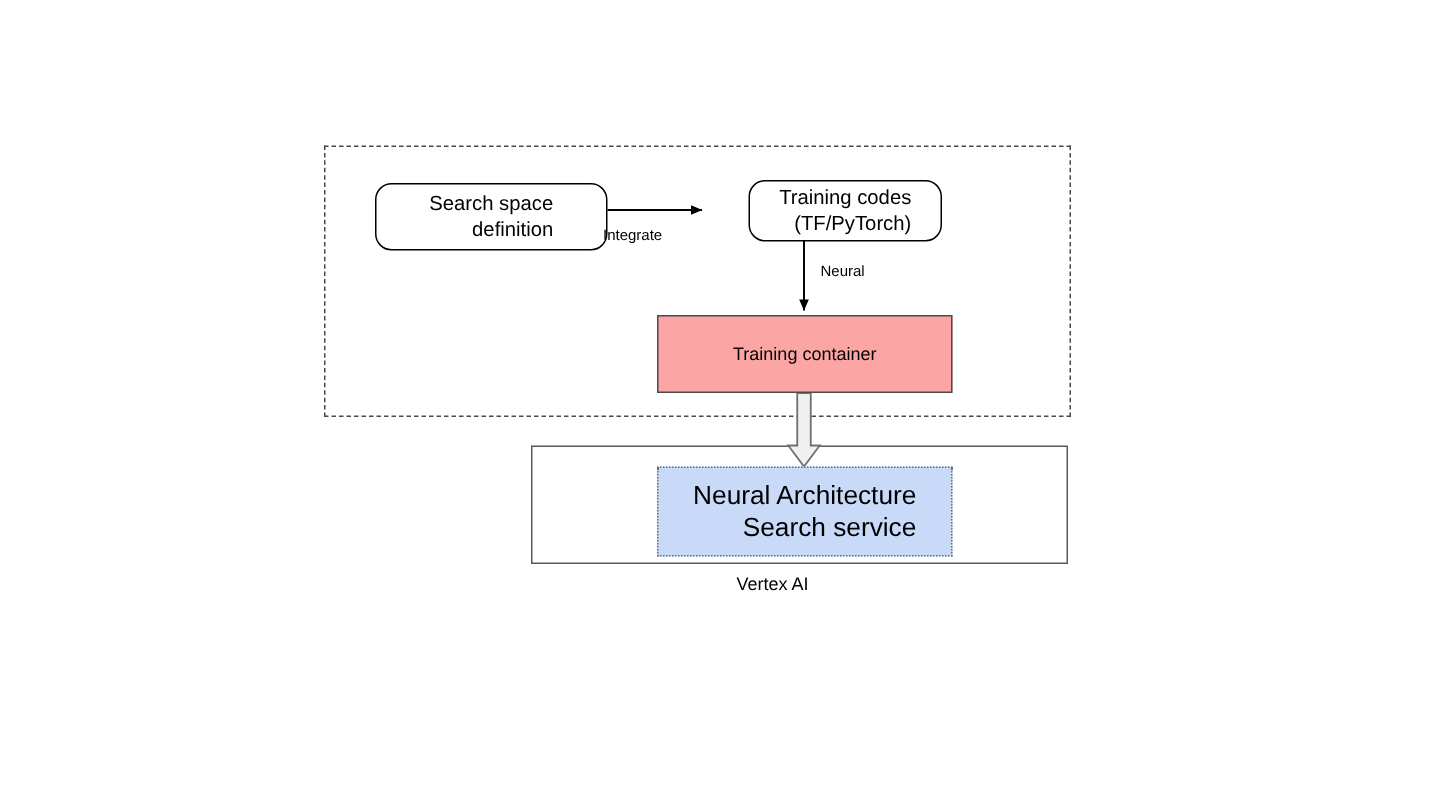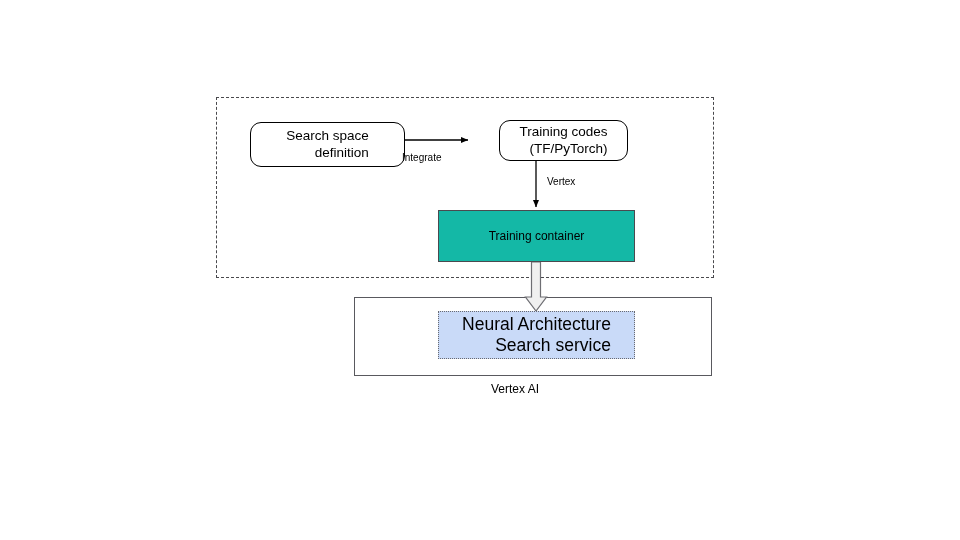--- a/index.html
+++ b/index.html
@@ -130,24 +130,24 @@
                L540.5,262 Z" fill="#f0f0f0" stroke="#6e6e73" stroke-width="1.2" stroke-linejoin="miter"></path>
     </g>
   </svg>
 
   <div class="node rounded-box" style="left:250px; top:122px; width:155px; height:45px;">Search space
 definition</div>
 
   <div class="node rounded-box" style="left:471px; top:120px; width:129px; height:41px;margin-left:28px;">Training codes
 (TF/PyTorch)</div>
 
-  <div class="node filled-box" style="left:438px; top:210px; width:197px; height:52px; background:#14b8a6;">Training container</div>
+  <div class="node filled-box" style="left:438px; top:210px; width:197px; height:52px; background:#fca5a5;">Training container</div>
 
-  <div class="node dotted-box" style="left:438px; top:311px; width:197px; height:48px; background:#c9daf8;">Neural Architecture
+  <div class="node dotted-box" style="left:438px; top:311px; width:197px; height:60px; background:#c9daf8;">Neural Architecture
 Search service</div>
 
   <div class="edge-label" style="left:402px; top:153px;">Integrate</div>
 
-  <div class="edge-label" style="left:547px; top:177px;">Vertex</div>
+  <div class="edge-label" style="left:547px; top:177px;">Neural</div>
 
   <div class="caption-label" style="left:491px; top:383px;">Vertex AI</div>
 
 </div>
 
 </body></html>

